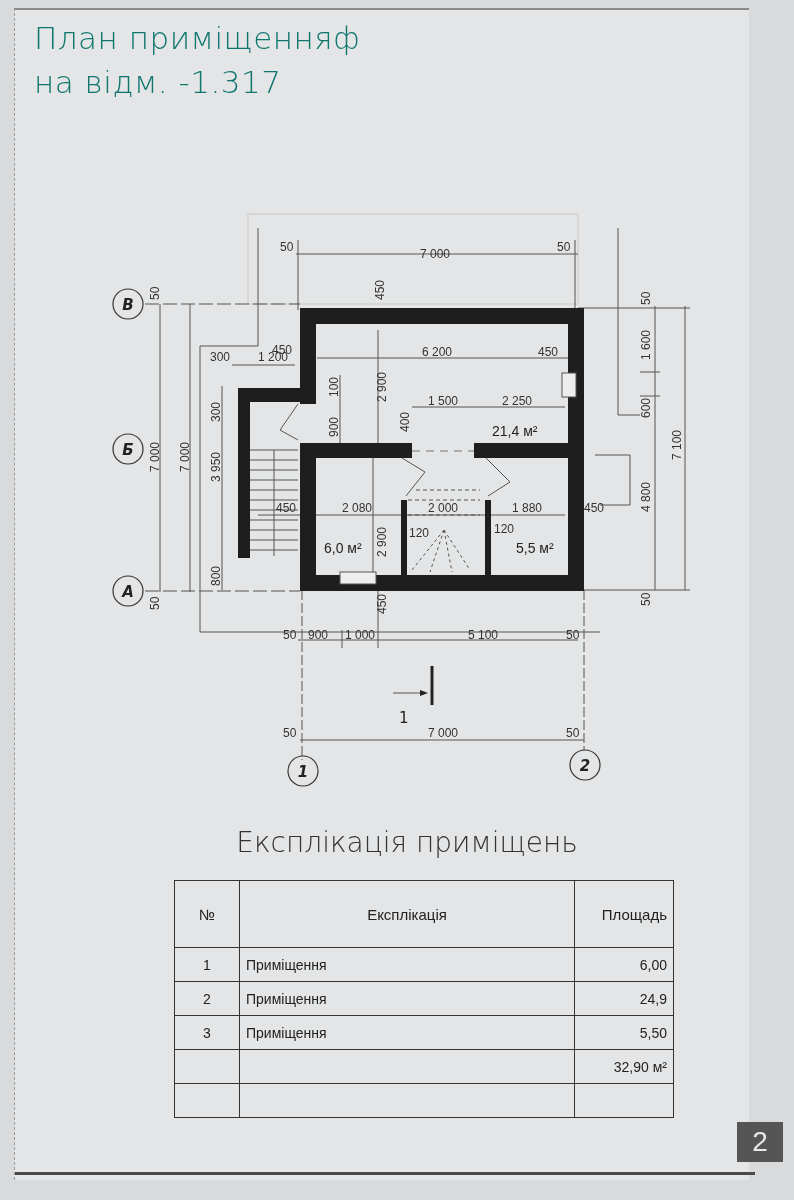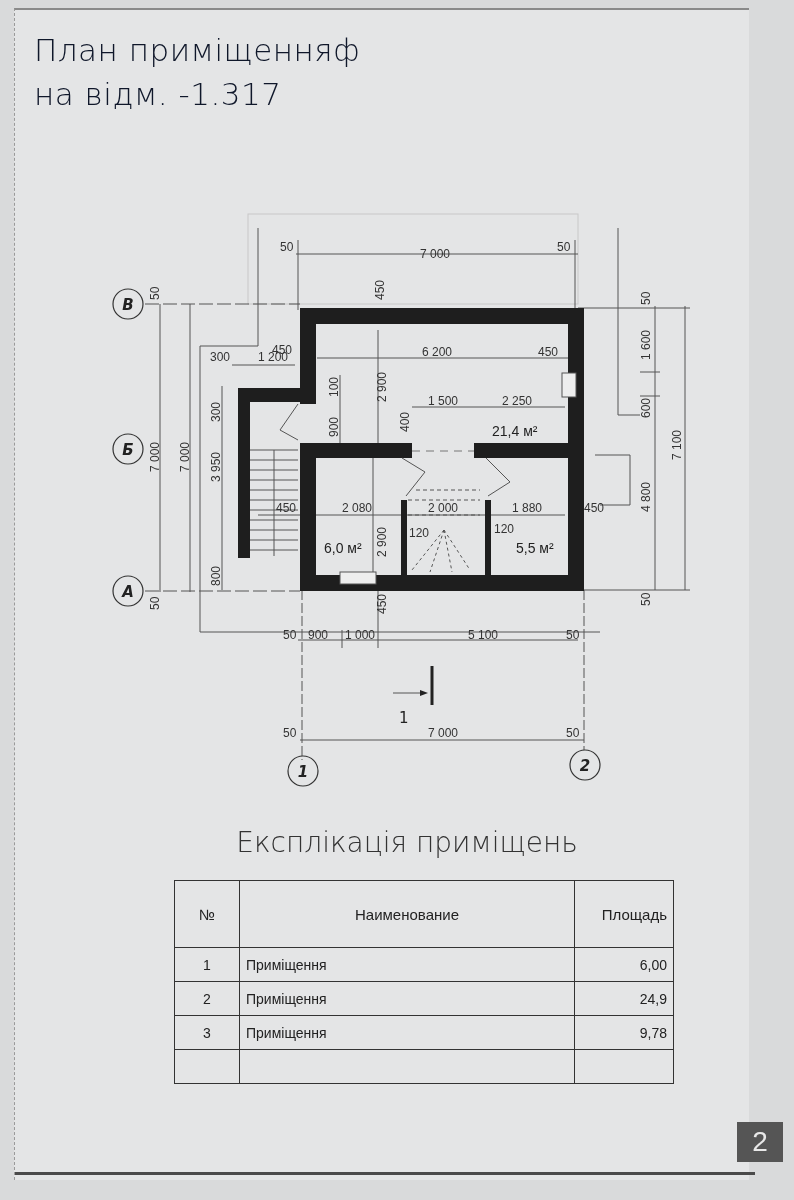--- a/index.html
+++ b/index.html
@@ -1,19 +1,19 @@
 <!DOCTYPE html>
 <html><head>
 <meta charset="utf-8">
 <style>
   html,body{margin:0;padding:0;}
   body{width:794px;height:1200px;background:#d9dadb;position:relative;overflow:hidden;font-family:"DejaVu Sans",sans-serif;color:#2a2a2a;}
   .page{position:absolute;left:14px;top:8px;width:734px;height:1170px;background:#e4e5e6;border-top:2px solid #8a8a8a;border-left:1px dashed #9a9a9a;}
   .bottom-line{position:absolute;left:0;top:1162px;width:740px;height:3px;background:#4a4a4a;}
-  .title{position:absolute;left:34px;top:28px;font-size:31px;line-height:44px;font-weight:300;color:#0f172a;letter-spacing:0.5px;}
+  .title{position:absolute;left:34px;top:16px;font-size:31px;line-height:44px;font-weight:300;color:#0f766e;letter-spacing:0.5px;}
   .plan{position:absolute;left:0;top:0;}
   .dim{font-family:"Liberation Sans",sans-serif;font-size:12px;fill:#333;}
   .axis-lbl{font-family:"DejaVu Sans",sans-serif;font-size:15px;font-style:italic;font-weight:bold;fill:#222;}
   .area{font-family:"Liberation Sans",sans-serif;font-size:14px;fill:#222;}
   .expl-title{position:absolute;left:0;width:794px;top:826px;text-align:center;font-size:28px;font-weight:300;color:#333;padding-left:20px;box-sizing:border-box;}
   table.expl{position:absolute;left:174px;top:880px;width:500px;border-collapse:collapse;font-family:"Liberation Sans",sans-serif;font-size:14px;color:#222;}
   table.expl td, table.expl th{border:1px solid #333;height:33px;padding:0 6px;font-weight:normal;}
   table.expl th{height:66px;font-size:15px;}
   .c-no{width:52px;text-align:center;}
   .c-area{width:86px;text-align:right;}
@@ -209,37 +209,42 @@
   <text class="area" x="324" y="553">6,0 м²</text>
   <text class="area" x="516" y="553">5,5 м²</text>
 </svg>
 
 <div class="expl-title">Експлікація приміщень</div>
 
 <table class="expl">
   <tbody>
       <tr>
     <th class="c-no">№</th>
-    <th>Наименование</th>
+    <th>Експлікація</th>
     <th class="c-area">Площадь</th>
   </tr>
   <tr>
     <td class="c-no">1</td>
     <td>Приміщення</td>
     <td class="c-area">6,00</td>
   </tr>
   <tr>
     <td class="c-no">2</td>
     <td>Приміщення</td>
     <td class="c-area">24,9</td>
   </tr>
   <tr>
     <td class="c-no">3</td>
     <td>Приміщення</td>
-    <td class="c-area">9,78</td>
+    <td class="c-area">5,50</td>
+  </tr>
+  <tr>
+    <td class="c-no"></td>
+    <td></td>
+    <td class="c-area">32,90 м²</td>
   </tr>
   <tr>
     <td class="c-no"></td>
     <td></td>
     <td class="c-area"></td>
   </tr>
 </tbody>
   </table>
 
 <div class="pagenum">2</div>

